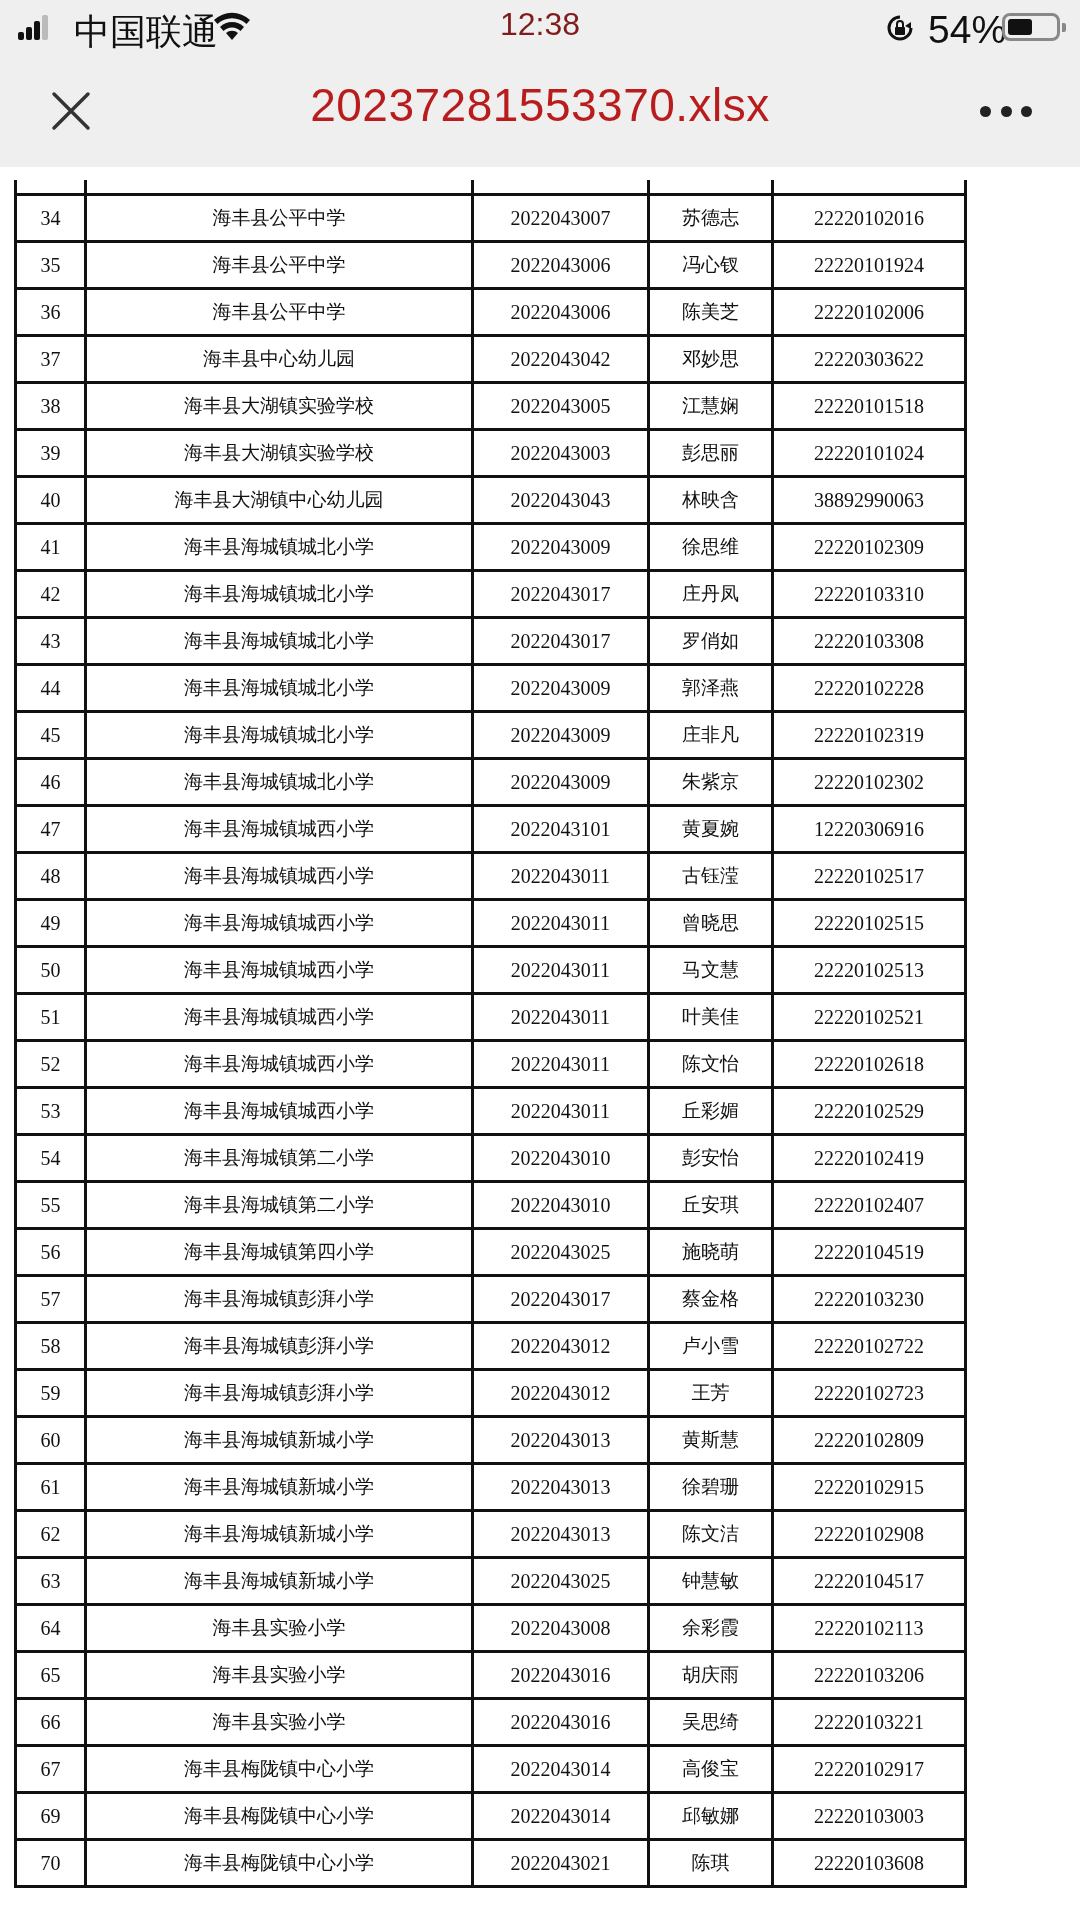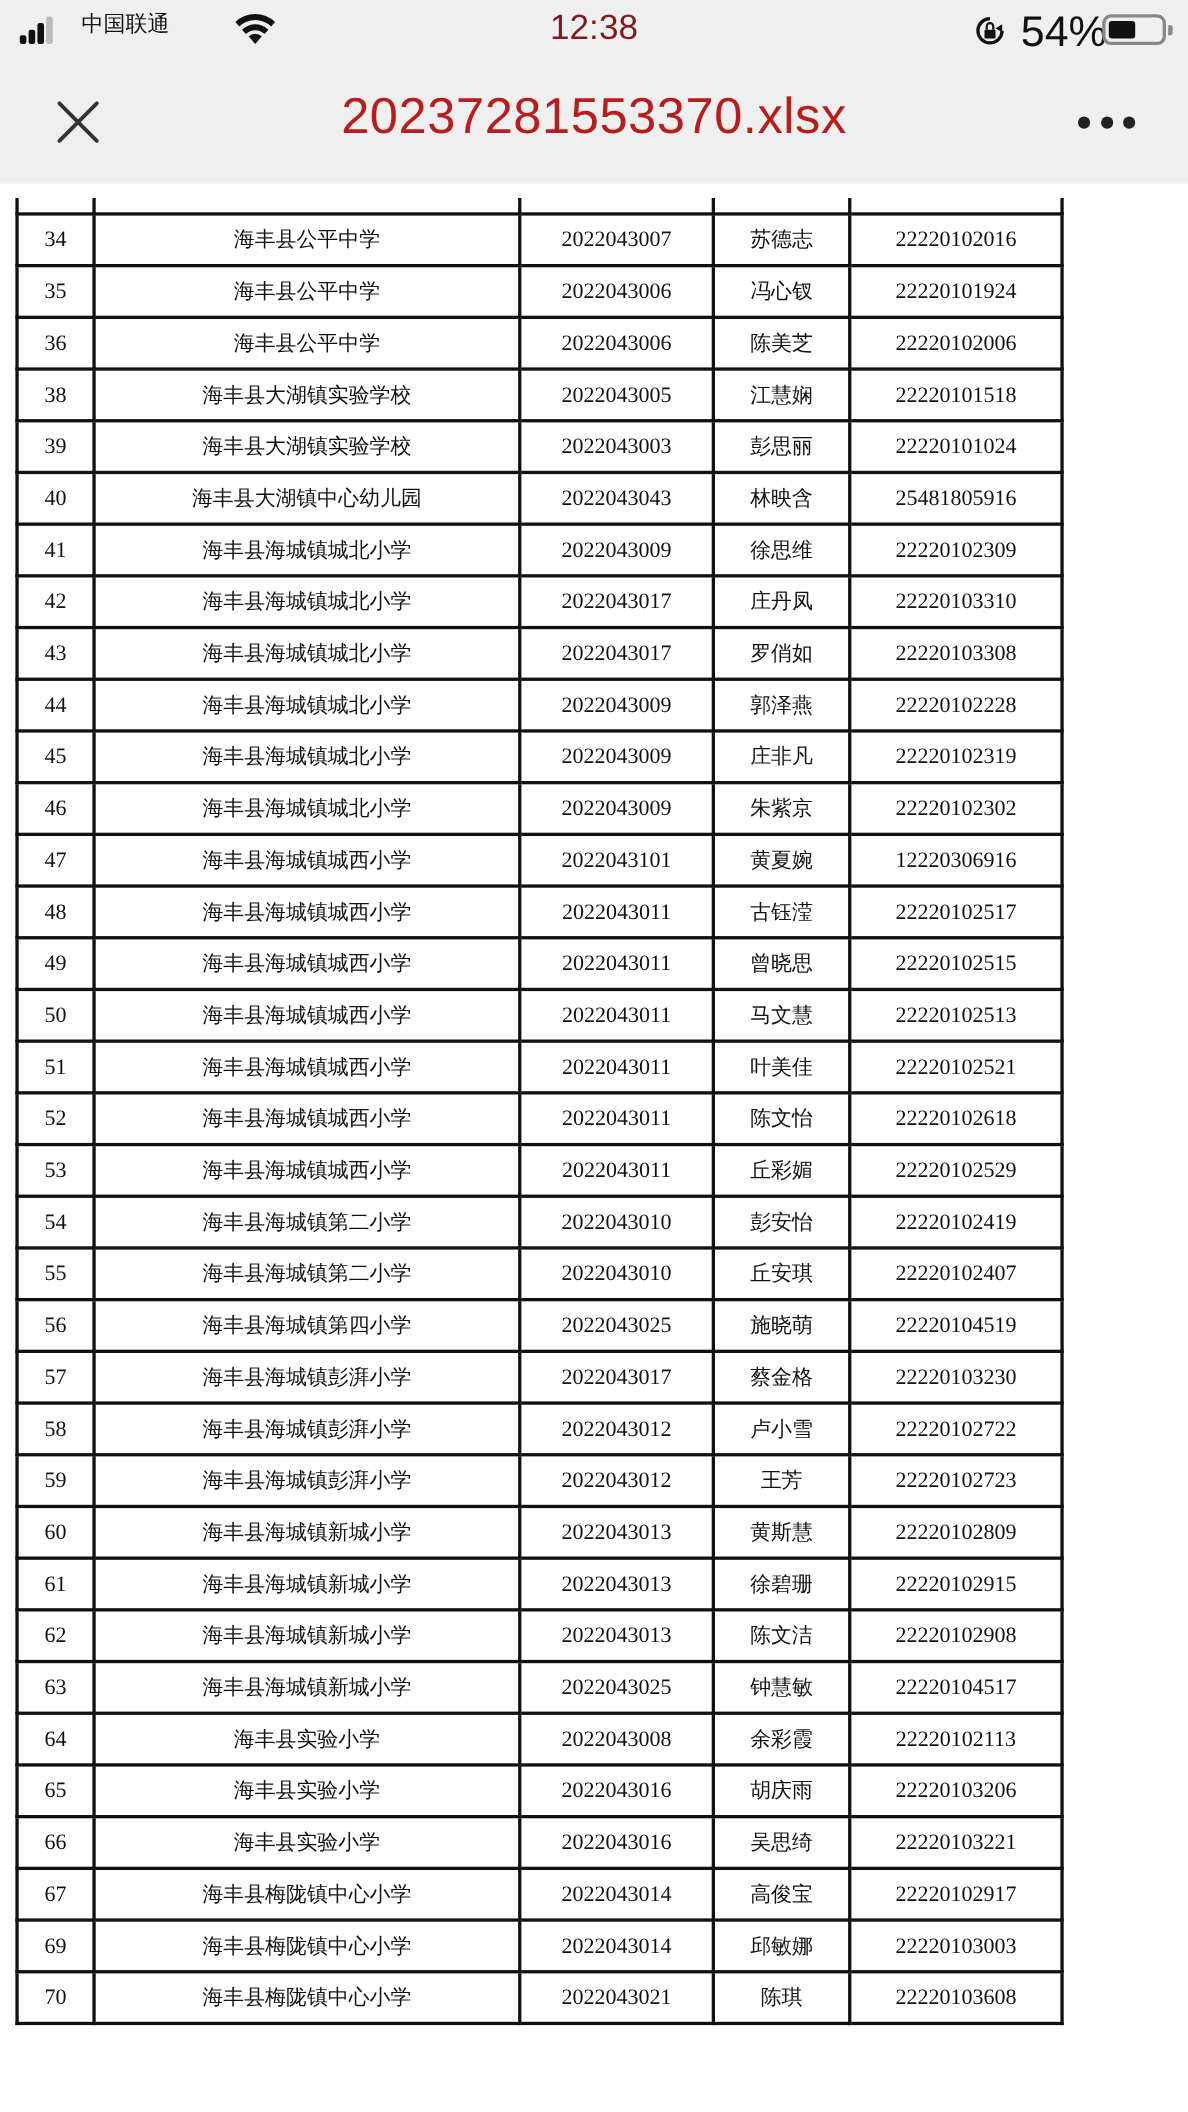--- a/index.html
+++ b/index.html
@@ -6,21 +6,21 @@
   html, body { width: 1080px; height: 1920px; overflow: hidden; background: #ffffff; }
   body { position: relative; font-family: "Liberation Sans", "DejaVu Sans", sans-serif; }
 
   .top-bar {
     position: absolute; left: 0; top: 0; width: 1080px; height: 167px;
     background: #efefef; z-index: 5;
   }
   .status-bar { position: absolute; left: 0; top: 0; width: 1080px; height: 56px; }
   .signal { position: absolute; left: 18px; top: 14px; width: 30px; height: 26px; }
   .signal span { position: absolute; bottom: 0; width: 6px; border-radius: 2px; background: #111; }
-  .carrier { position: absolute; left: 74px; top: 8px; font-size: 20px; color: #111; text-align: center; }
+  .carrier { position: absolute; left: 74px; top: 8px; font-size: 36px; color: #111; text-align: center; }
   .wifi { position: absolute; left: 212px; top: 10px; width: 40px; height: 32px; }
   .clock { position: absolute; left: 0; right: 0; top: 6px; text-align: center; font-size: 32px; color: #7f1d1d; }
   .rot-lock { position: absolute; left: 886px; top: 14px; width: 28px; height: 28px; }
   .battery-pct { position: absolute; left: 928px; top: 8px; font-size: 39px; color: #111; }
   .battery { position: absolute; left: 1002px; top: 13px; width: 58px; height: 28px; border: 3px solid #888; border-radius: 8px; }
   .battery .fill { position: absolute; left: 3px; top: 3px; width: 24px; height: 16px; background: #111; border-radius: 3px; }
   .battery .nub { position: absolute; right: -9px; top: 7px; width: 4px; height: 9px; background: #888; border-radius: 0 2px 2px 0; }
 
   .nav-bar { position: absolute; left: 0; top: 56px; width: 1080px; height: 111px; }
   .close-btn { position: absolute; left: 46px; top: 30px; width: 50px; height: 50px; cursor: pointer; }
@@ -118,39 +118,46 @@
           <td>22220101924</td>
         </tr>
         <tr>
           <td>36</td>
           <td class="c-cn">海丰县公平中学</td>
           <td>2022043006</td>
           <td class="c-cn">陈美芝</td>
           <td>22220102006</td>
         </tr>
         <tr>
+          <td>37</td>
+          <td class="c-cn">海丰县中心幼儿园</td>
+          <td>2022043042</td>
+          <td class="c-cn">邓妙思</td>
+          <td>22220303622</td>
+        </tr>
+        <tr>
           <td>38</td>
           <td class="c-cn">海丰县大湖镇实验学校</td>
           <td>2022043005</td>
           <td class="c-cn">江慧娴</td>
           <td>22220101518</td>
         </tr>
         <tr>
           <td>39</td>
           <td class="c-cn">海丰县大湖镇实验学校</td>
           <td>2022043003</td>
           <td class="c-cn">彭思丽</td>
           <td>22220101024</td>
         </tr>
         <tr>
           <td>40</td>
           <td class="c-cn">海丰县大湖镇中心幼儿园</td>
           <td>2022043043</td>
           <td class="c-cn">林映含</td>
-          <td>25481805916</td>
+          <td>38892990063</td>
         </tr>
         <tr>
           <td>41</td>
           <td class="c-cn">海丰县海城镇城北小学</td>
           <td>2022043009</td>
           <td class="c-cn">徐思维</td>
           <td>22220102309</td>
         </tr>
         <tr>
           <td>42</td>

